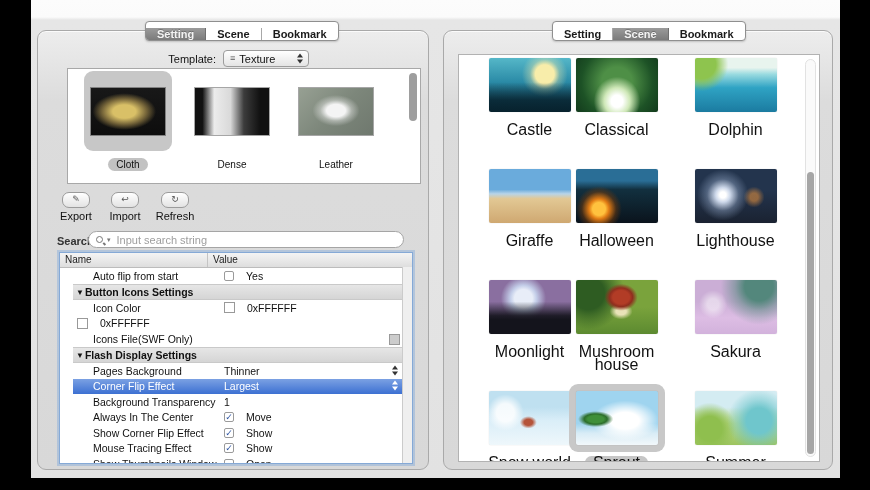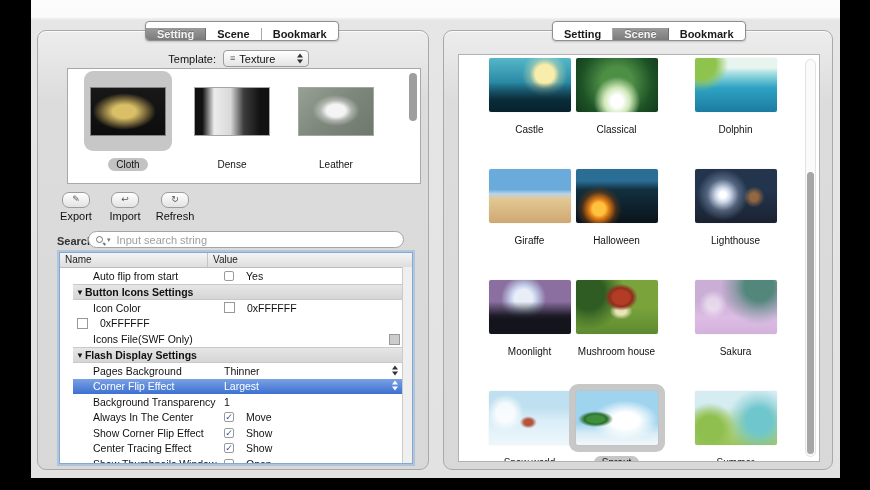--- a/index.html
+++ b/index.html
@@ -97,21 +97,21 @@
 
   
   .scene-list{position:absolute;left:14px;top:23px;width:362px;height:408px;background:#fff;
         border:1px solid #b2b2b2;overflow:hidden;box-sizing:border-box;}
   .scene{position:absolute;width:103px;text-align:center;}
   .sc-c1{left:19px;}.sc-c2{left:106px;}.sc-c3{left:225px;}
   .sc-r1{top:-4px;}.sc-r2{top:107px;}.sc-r3{top:218px;}.sc-r4{top:329px;}
   .scene-frame{width:96px;height:68px;margin:0 auto;border-radius:9px;padding-top:7px;box-sizing:border-box;}
   .scene.selected .scene-frame{background:#c8c8c8;}
   .scene-img{width:82px;height:54px;margin:0 auto;border-radius:2px;box-shadow:0 0 1px rgba(0,0,0,.25);}
-  .scene-label{display:inline-block;margin-top:4px;font-size:10px;color:#111;padding:0 8px;border-radius:8px;line-height:13px;}
+  .scene-label{display:inline-block;margin-top:4px;font-size:16px;color:#111;padding:0 8px;border-radius:8px;line-height:13px;}
   .scene.selected .scene-label{background:#c6c6c6;}
   .vtrack-list{position:absolute;right:3px;top:4px;bottom:4px;width:11px;background:#fafafa;
         border:1px solid #e2e2e2;border-radius:6px;box-sizing:border-box;}
   .vthumb-list{position:absolute;left:1px;top:112px;width:7px;height:282px;border-radius:4px;background:#a6a6a6;}
 
   
   .sc-castle{background:linear-gradient(0deg,#07222e 0,rgba(7,34,46,.85) 22%,rgba(7,34,46,0) 55%),
       radial-gradient(circle at 68% 30%,#f8edaa 0 14%,rgba(248,237,170,.35) 22%,rgba(248,237,170,0) 34%),
       linear-gradient(180deg,#55b7c8 0,#2a8aa6 45%,#174f66 100%);}
   .sc-classical{background:radial-gradient(ellipse at 50% 80%,#fff 0 10%,#cfe8b8 22%,rgba(207,232,184,0) 40%),
@@ -292,21 +292,21 @@
 
         <div class="tr">
           <div class="name">Show Corner Flip Effect</div>
           <div class="val">
               <span class="checkbox">✓</span>
             <span>Show</span>
             </div>
         </div>
 
         <div class="tr">
-          <div class="name">Center Tracing Effect</div>
+          <div class="name">Mouse Tracing Effect</div>
           <div class="val">
               <span class="checkbox">✓</span>
             <span>Show</span>
             </div>
         </div>
 
         <div class="tr">
           <div class="name">Show Thumbnails Window</div>
           <div class="val">
               <span class="checkbox"></span>

